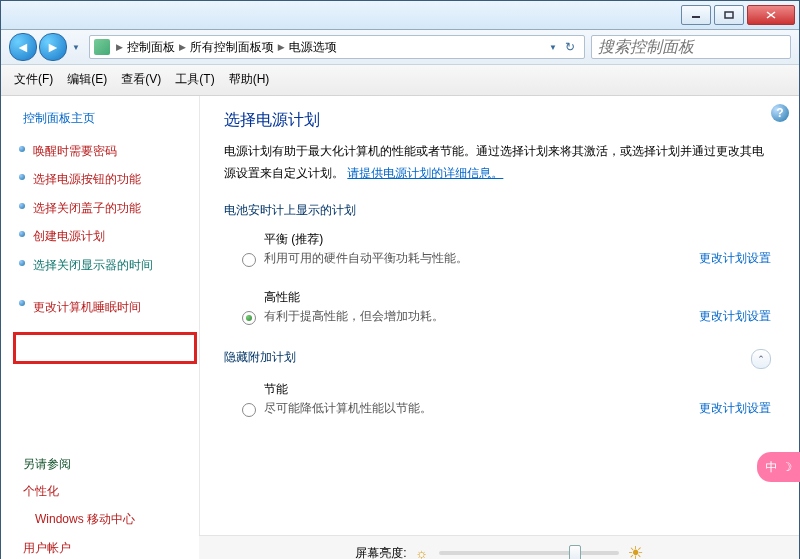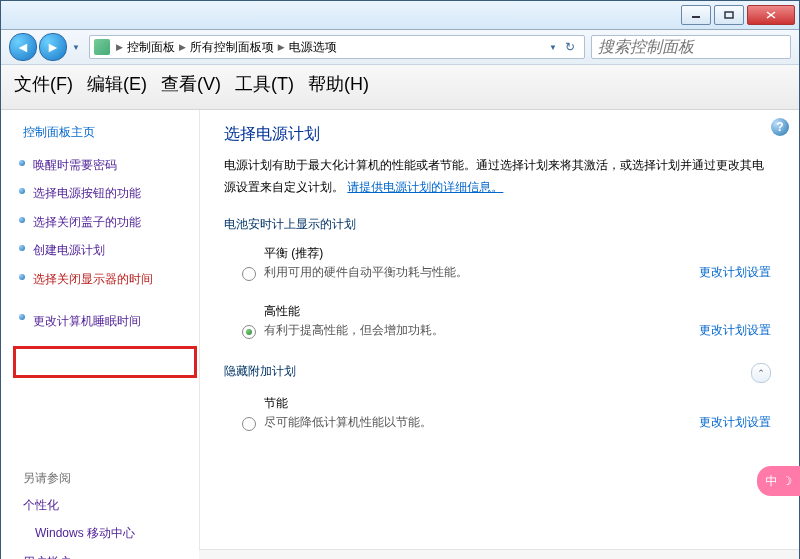--- a/index.html
+++ b/index.html
@@ -18,33 +18,33 @@
 .breadcrumb{flex:1;height:22px;border:1px solid #b0c0d0;background:#fff;display:flex;align-items:center;padding:0 4px;margin:0 6px;border-radius:2px}
 .bcicon{width:16px;height:16px;background:linear-gradient(135deg,#7c9,#4a7);border-radius:2px;margin-right:2px}
 .bcsep{margin:0 4px;color:#666;font-size:9px}
 .bcitem{color:#000}
 .bcrefresh{width:20px;display:flex;align-items:center;justify-content:center;color:#3a6a9a}
 .searchbox{width:190px;height:22px;border:1px solid #b0c0d0;background:#fff;display:flex;align-items:center;padding:0 4px;border-radius:2px}
 .searchbox input{border:none;outline:none;flex:1;font-size:16px;font-style:italic;color:#888;background:transparent}
 .searchicon{color:#3a6a9a;font-size:12px}
 
 
-.menubar{height:22px;background:linear-gradient(#f8f8f8,#ececec);display:flex;align-items:flex-end;padding:11px 6px;border-bottom:1px solid #d4d4d4;font-size:18px}
+.menubar{height:22px;background:linear-gradient(#f8f8f8,#ececec);display:flex;align-items:flex-start;padding:4px 6px;border-bottom:1px solid #d4d4d4;font-size:12px}
 .menuitem{padding:2px 7px;cursor:default}
 
 
 .body{display:flex;height:474px;position:relative}
 .sidebar{width:198px;background:#fff;border-right:1px solid #e8e8e8;padding:14px 0 8px 0;display:flex;flex-direction:column}
 .sidehome{padding:0 18px 10px 22px;color:#0066cc}
-.sidelink{padding:4px 18px 4px 32px;color:#4c1d95;position:relative;line-height:1.7}
-.sidelink.dim{color:#b91c1c}
+.sidelink{padding:4px 18px 4px 32px;color:#b91c1c;position:relative;line-height:1.7}
+.sidelink.dim{color:#0f766e}
 .bullet{position:absolute;left:18px;top:9px;width:6px;height:6px;border-radius:3px;background:radial-gradient(circle at 30% 30%,#9cf,#27a)}
 .highlightbox{position:absolute;left:12px;top:236px;width:178px;height:26px;border:3px solid #d22;pointer-events:none}
 .sidefill{flex:1}
-.seealso{padding:6px 18px 4px 22px;color:#737373}
+.seealso{padding:6px 18px 4px 22px;color:#14532d}
 
 
 .content{flex:1;padding:14px 28px 0 24px;position:relative;overflow:hidden}
 .h1{font-size:16px;color:#003399;margin-bottom:10px}
 .desc{line-height:1.8;margin-bottom:18px}
 .link{color:#0066cc;text-decoration:underline;cursor:pointer}
 .section{margin-bottom:20px}
 .sectitle{color:#003366;margin-bottom:8px;display:flex;align-items:flex-start}
 .expandbtn{width:18px;height:18px;border:1px solid #bcd;border-radius:9px;background:linear-gradient(#fff,#e8f0f8);display:flex;align-items:center;justify-content:center;font-size:9px;color:#557;margin-left:auto}
 .plan{display:flex;align-items:flex-end;padding:4px 0 4px 18px}

